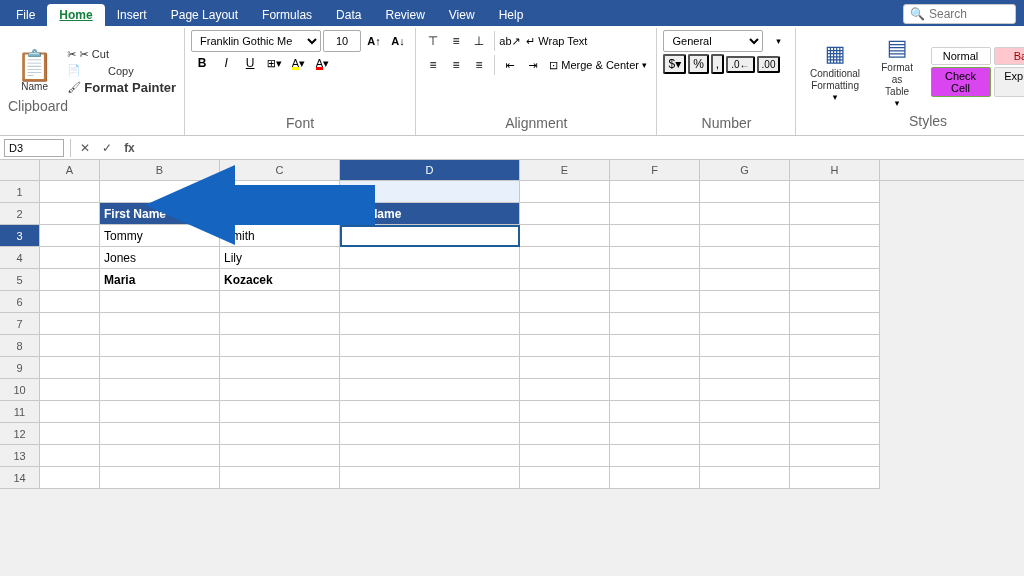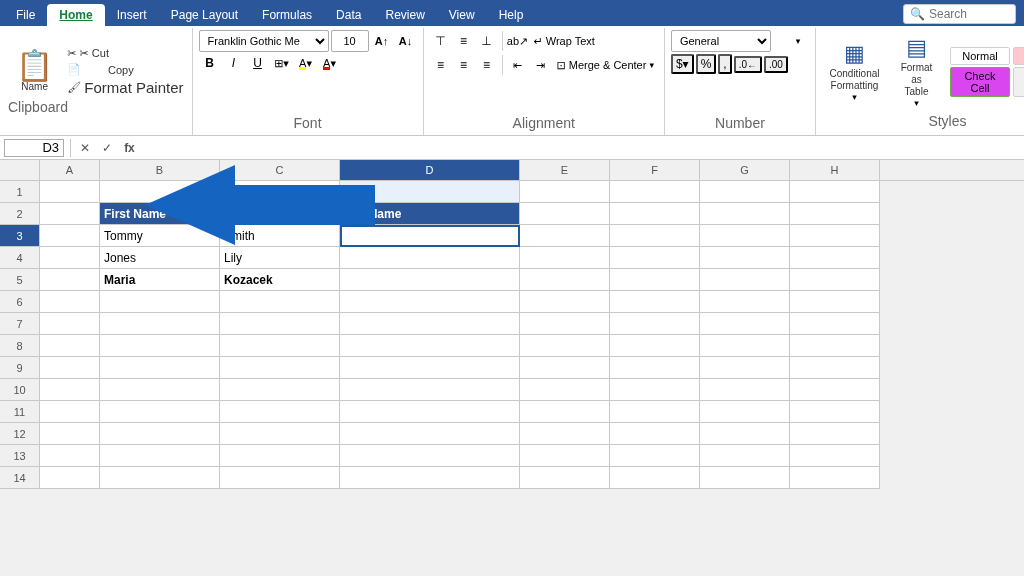--- a/index.html
+++ b/index.html
@@ -35,21 +35,21 @@
     .align-group-content { display: flex; flex-direction: column; gap: 2px; }
     .align-row { display: flex; align-items: center; gap: 1px; }
     .separator { width: 1px; height: 20px; background: #d0d0d0; margin: 0 3px; }
 
     
     .number-group-content { display: flex; flex-direction: column; gap: 2px; }
     .number-select { border: 1px solid #ababab; border-radius: 2px; padding: 1px 4px; font-size: 11px; height: 22px; width: 100px; background: white; }
 
     
     .formula-bar { display: flex; align-items: center; background: white; border-bottom: 1px solid #c8c8c8; height: 24px; padding: 0 4px; gap: 4px; }
-    .cell-ref-box { width: 60px; border: 1px solid #ababab; height: 18px; font-size: 13px; padding: 0 4px; text-align: right; background: white; }
+    .cell-ref-box { width: 60px; border: 1px solid #ababab; height: 18px; font-size: 11px; padding: 0 4px; text-align: left; background: white; }
     .formula-bar-sep { width: 1px; height: 18px; background: #c8c8c8; margin: 0 2px; }
     .formula-icons { display: flex; gap: 6px; align-items: center; font-size: 12px; color: #555; }
     .formula-icon { cursor: pointer; padding: 1px 3px; }
     .formula-input { flex: 1; border: none; outline: none; font-size: 12px; padding: 0 4px; }
 
     
     .col-header-row { display: flex; background: #f0f0f0; border-bottom: 1px solid #c8c8c8; }
     .row-header { width: 40px; min-width: 40px; height: 20px; border-right: 1px solid #c8c8c8; background: #f0f0f0; display: flex; align-items: center; justify-content: center; font-size: 11px; color: #555; }
     .col-header { height: 20px; border-right: 1px solid #c8c8c8; display: flex; align-items: center; justify-content: center; font-size: 11px; color: #555; cursor: pointer; }
     .col-header.selected { background: #2b579a; color: white; }
@@ -129,21 +129,21 @@
             <div class="small-btn">
               <span>✂</span>
               <span style="font-size:11px;">✂ Cut</span>
             </div>
             <div class="small-btn">
               <span>📄</span>
               <span style="font-size:11px;margin-left:24px;">Copy</span>
             </div>
             <div class="small-btn">
               <span>🖌</span>
-              <span style="font-size:15px;">Format Painter</span>
+              <span style="font-size:13px;font-weight:bold;">Format Painter</span>
             </div>
           </div>
         </div>
         <div class="ribbon-group-label">Clipboard</div>
       </div>
     </div>
 
     <div class="ribbon-group">
       <div class="font-group-content">
         <div class="font-row1">
@@ -195,21 +195,21 @@
             <span style="font-size:11px;">Merge &amp; Center</span>
             <span style="font-size:9px;">▾</span>
           </div>
         </div>
       </div>
       <div class="ribbon-group-label">Alignment</div>
     </div>
 
     <div class="ribbon-group">
       <div class="number-group-content">
-        <div style="display:flex; align-items:center; gap:16px;">
+        <div style="display:flex; align-items:center; gap:4px;">
           <select class="number-select">
             <option>General</option>
           </select>
           <button class="icon-btn" style="font-size:9px;">▾</button>
         </div>
         <div class="number-btns">
           <button class="num-btn">$▾</button>
           <button class="num-btn">%</button>
           <button class="num-btn">,</button>
           <button class="num-btn" style="font-size:10px;">.0←</button>

